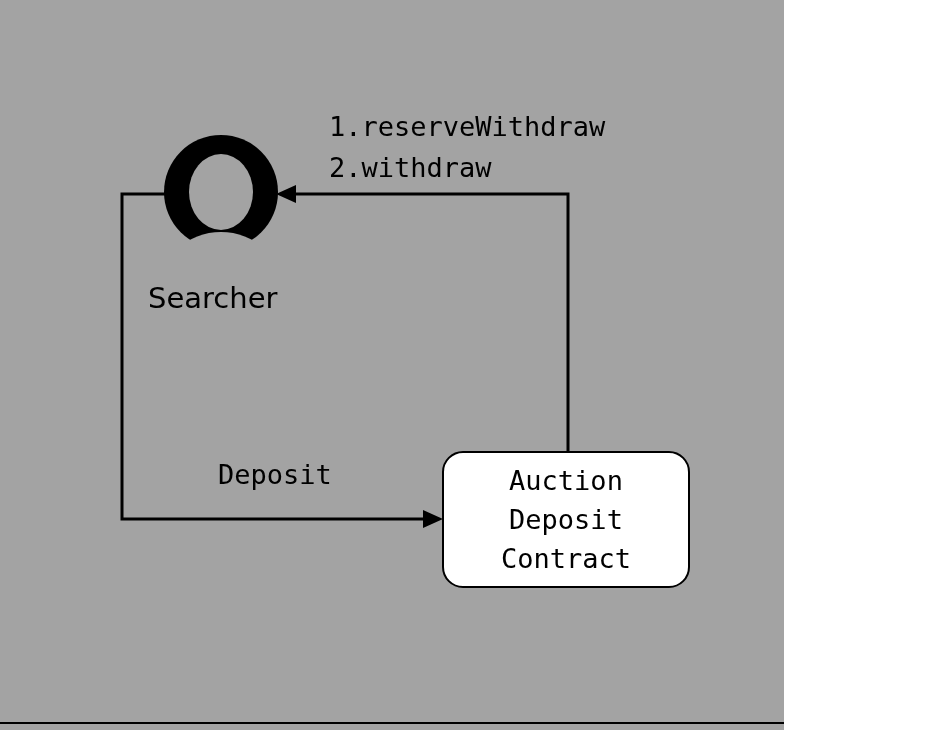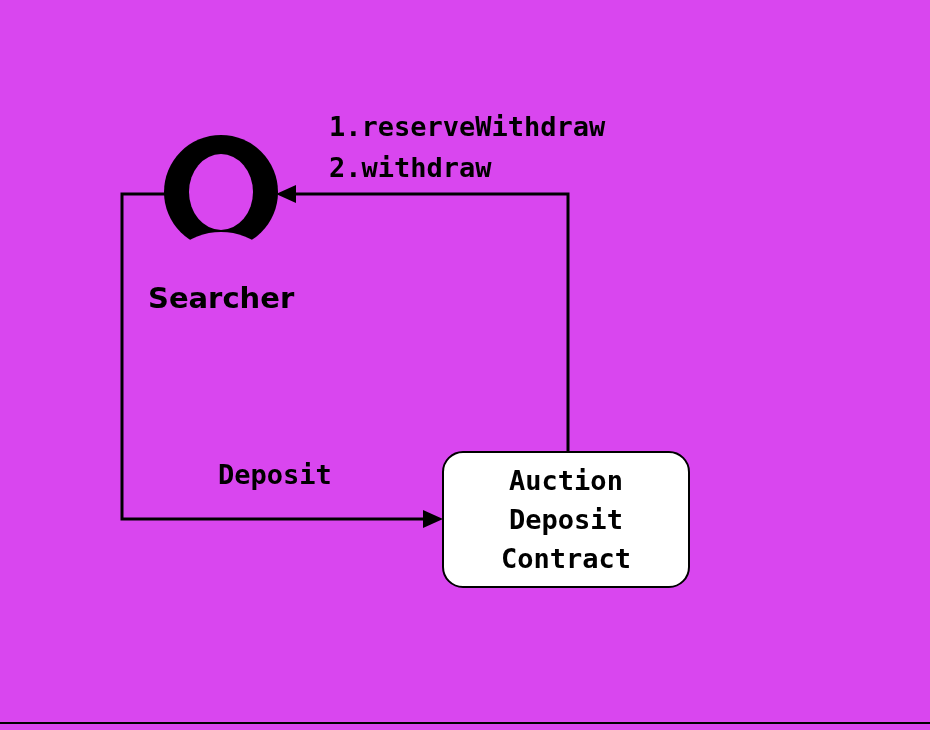--- a/index.html
+++ b/index.html
@@ -5,25 +5,24 @@
   html, body {
     margin: 0;
     padding: 0;
     background: #ffffff;
   }
   body {
     font-family: "DejaVu Sans", sans-serif;
   }
   #canvas {
     position: relative;
-    width: 930px;
+    width: 784px;
     height: 730px;
-    background: #d946ef;
+    background: #a3a3a3;
     overflow: hidden;
-    font-weight: bold;
   }
   #diagram-svg {
     position: absolute;
     left: 0;
     top: 0;
     width: 930px;
     height: 730px;
     display: block;
   }
   .mono-text {

